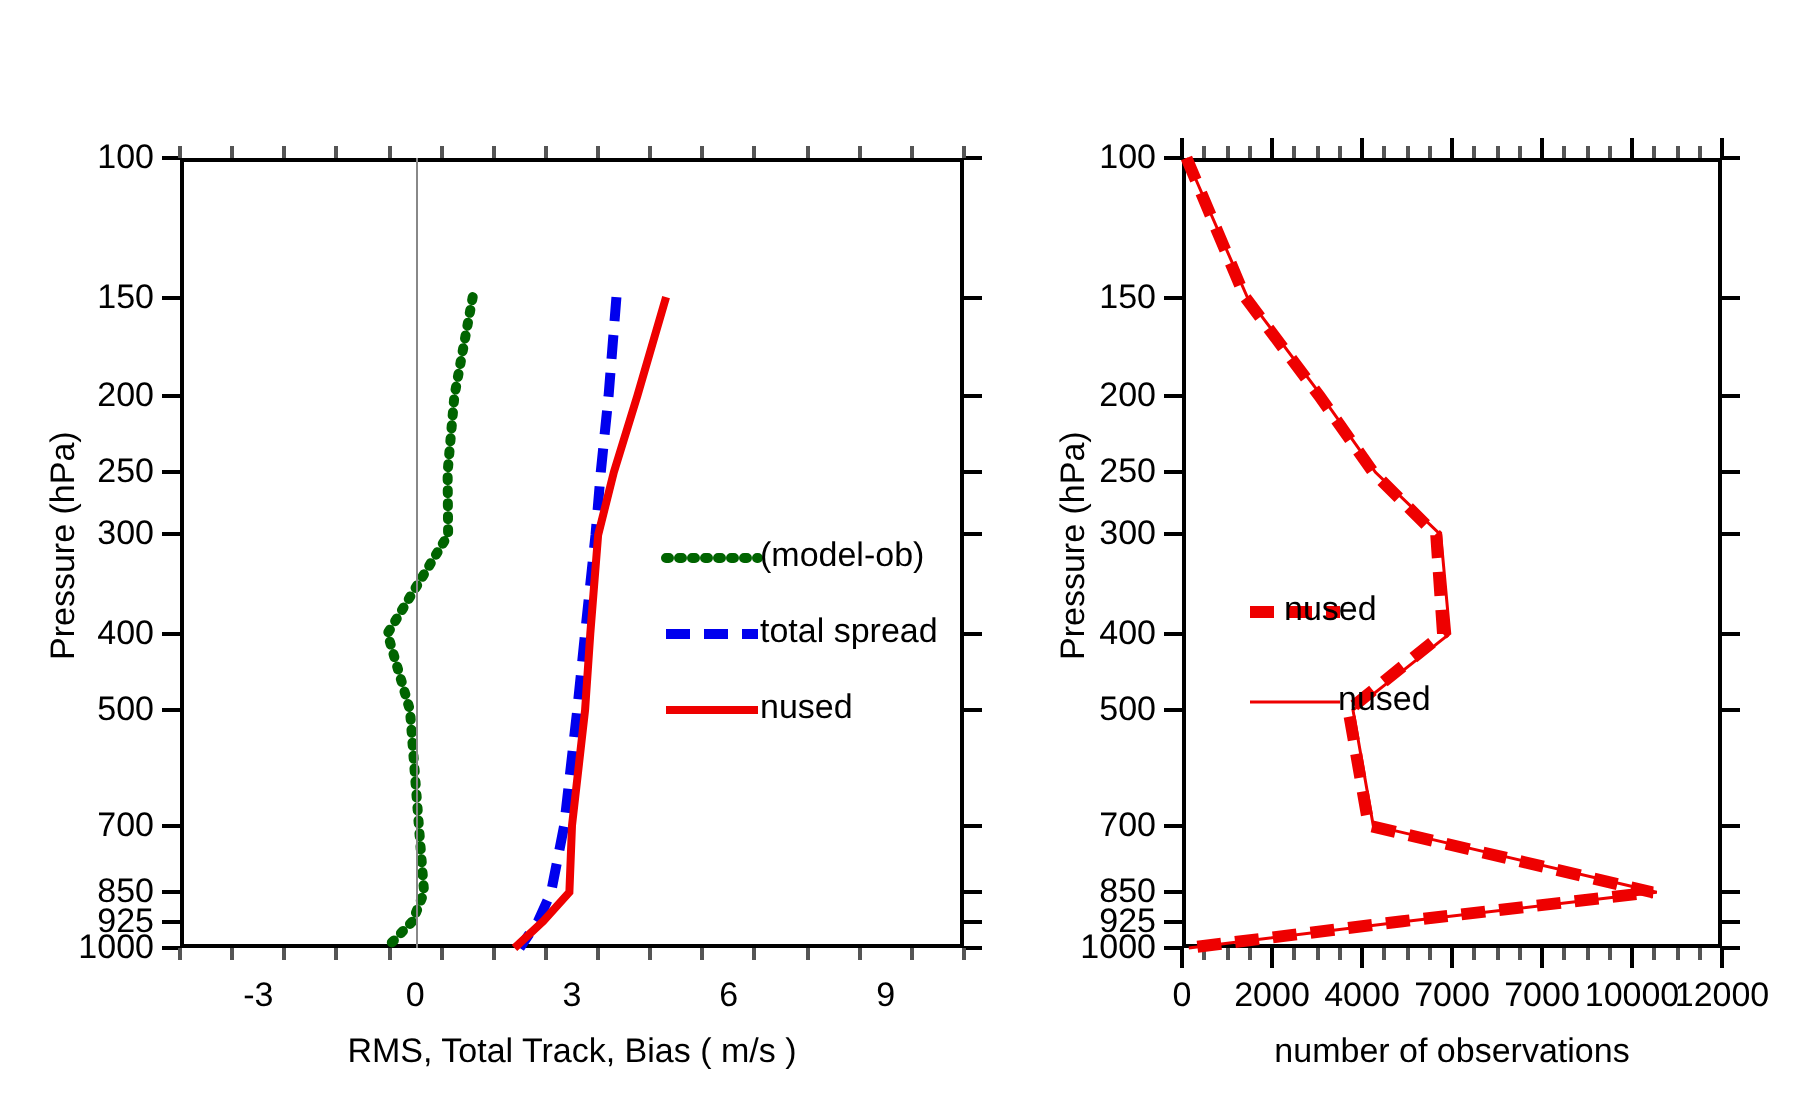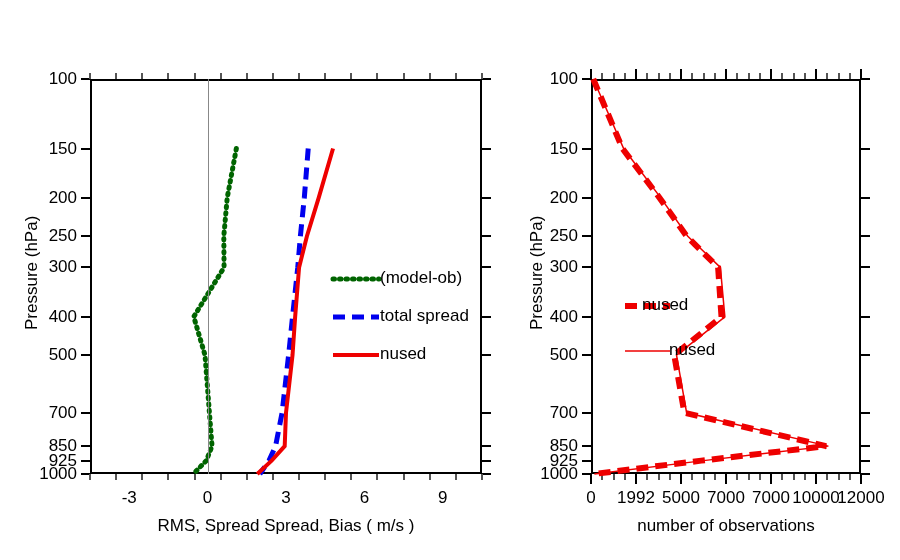--- a/index.html
+++ b/index.html
@@ -24,21 +24,21 @@
 </style>
 </head>
 <body>
 
 <div class="root">
 
 
   <div class="panel">
     <div class="frame" id="L-frame" style="left: 90px; top: 79px; width: 392px; height: 395px;"></div>
     <div class="vtitle" id="L-ytitle" style="left: 22px; top: 330px;">Pressure (hPa)</div>
-    <div class="axtitle" id="L-xtitle" style="left: 76px; top: 516px; width: 420px;">RMS, Spread Spread, Bias ( m/s )</div>
+    <div class="axtitle" id="L-xtitle" style="left: 76px; top: 516px; width: 420px;">RMS, Total Track, Bias ( m/s )</div>
     <div id="L-yticks">
         <div class="tickL" style="left: 81px; top: 78px; width: 9px;"></div>
         <div class="tickL" style="left: 482px; top: 78px; width: 9px;"></div>
         <div class="ylab" style="left: 20px; top: 69px; width: 57px;">100</div>
         <div class="tickL" style="left: 81px; top: 147.556px; width: 9px;"></div>
         <div class="tickL" style="left: 482px; top: 147.556px; width: 9px;"></div>
         <div class="ylab" style="left: 20px; top: 138.556px; width: 57px;">150</div>
         <div class="tickL" style="left: 81px; top: 196.907px; width: 9px;"></div>
         <div class="tickL" style="left: 482px; top: 196.907px; width: 9px;"></div>
         <div class="ylab" style="left: 20px; top: 187.907px; width: 57px;">200</div>
@@ -218,22 +218,22 @@
         <div class="tickB" style="left: 815px; top: 69px; height: 10px; background: rgb(0, 0, 0);"></div>
         <div class="tickB" style="left: 826.25px; top: 474px; height: 6px; background: rgb(85, 85, 85);"></div>
         <div class="tickB" style="left: 826.25px; top: 73px; height: 6px; background: rgb(85, 85, 85);"></div>
         <div class="tickB" style="left: 837.5px; top: 474px; height: 6px; background: rgb(85, 85, 85);"></div>
         <div class="tickB" style="left: 837.5px; top: 73px; height: 6px; background: rgb(85, 85, 85);"></div>
         <div class="tickB" style="left: 848.75px; top: 474px; height: 6px; background: rgb(85, 85, 85);"></div>
         <div class="tickB" style="left: 848.75px; top: 73px; height: 6px; background: rgb(85, 85, 85);"></div>
         <div class="tickB" style="left: 860px; top: 474px; height: 10px; background: rgb(0, 0, 0);"></div>
         <div class="tickB" style="left: 860px; top: 69px; height: 10px; background: rgb(0, 0, 0);"></div>
         <div class="xlab" style="left: 546px; top: 488px; width: 90px;">0</div>
-        <div class="xlab" style="left: 591px; top: 488px; width: 90px;">1992</div>
-        <div class="xlab" style="left: 636px; top: 488px; width: 90px;">5000</div>
+        <div class="xlab" style="left: 591px; top: 488px; width: 90px;">2000</div>
+        <div class="xlab" style="left: 636px; top: 488px; width: 90px;">4000</div>
         <div class="xlab" style="left: 681px; top: 488px; width: 90px;">7000</div>
         <div class="xlab" style="left: 726px; top: 488px; width: 90px;">7000</div>
         <div class="xlab" style="left: 771px; top: 488px; width: 90px;">10000</div>
         <div class="xlab" style="left: 816px; top: 488px; width: 90px;">12000</div>
       </div>
     <svg id="R-svg" width="900" height="560" style="left: 0px; top: 0px;">
         <polyline points="593.25,79 623.625,148.55604732699402 660.75,197.90684828727245 687.75,236.18630342545475 720.375,267.4628956142666 724.875,316.81369657454513 676.5,355.0931517127274 686.625,412.8137258056314 828.375,446.12047565714556 703.5,460.62598443191786 594.375,474" fill="none" stroke="#ee0000" stroke-width="1.5" stroke-linecap="butt"></polyline>
         <polyline points="593.25,79 622.5,148.55604732699402 659.625,197.90684828727245 686.625,236.18630342545475 718.125,267.4628956142666 721.5,316.81369657454513 674.25,355.0931517127274 684.375,412.8137258056314 826.125,446.12047565714556 701.25,460.62598443191786 593.7,474" fill="none" stroke="#ee0000" stroke-width="6" stroke-linecap="butt" stroke-dasharray="12,7"></polyline>
       </svg>
     <div id="R-inline">

